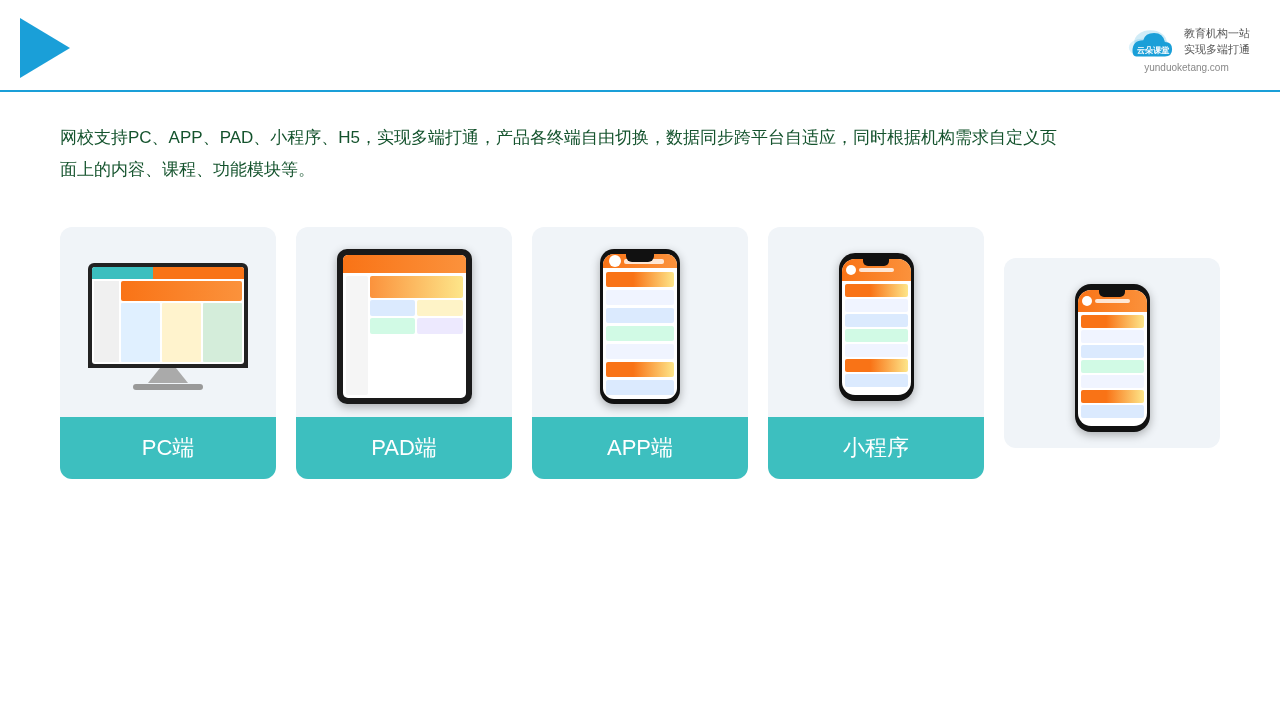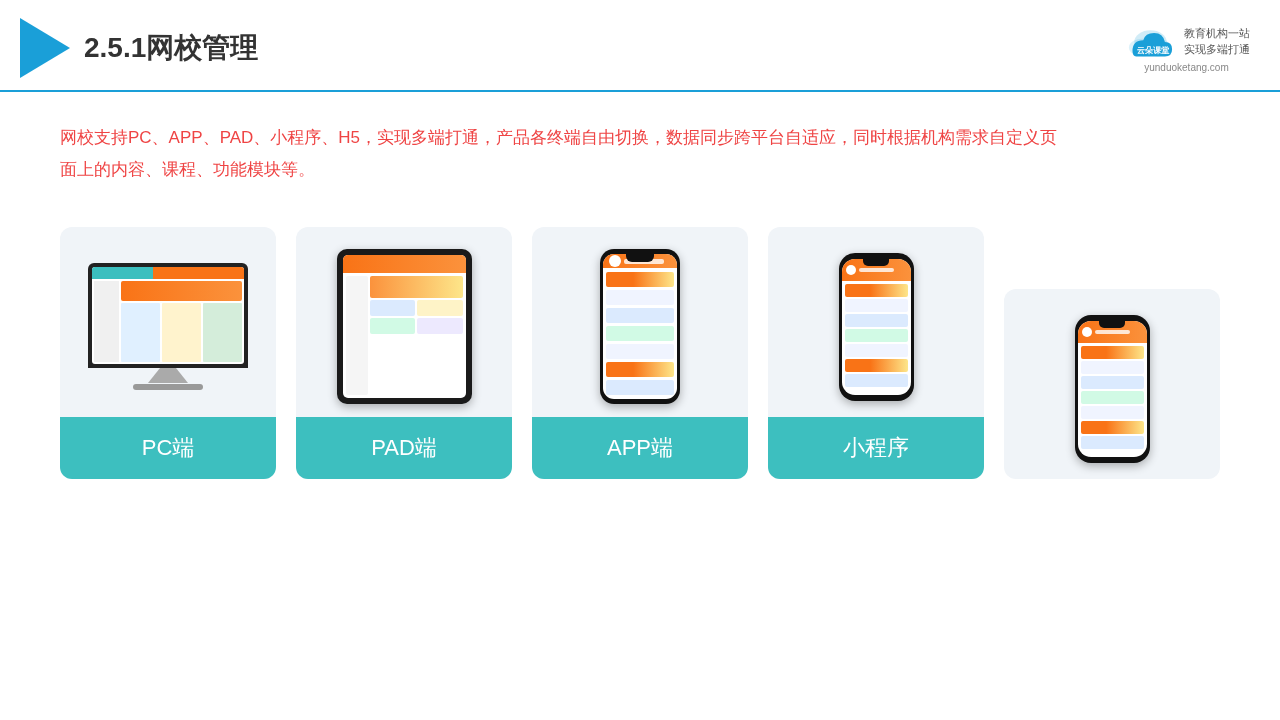--- a/index.html
+++ b/index.html
@@ -71,29 +71,29 @@
       text-align: center;
     }
 
     .main-content {
       padding: 30px 60px 20px 60px;
     }
 
     .description {
       font-size: 17px;
       line-height: 1.9;
-      color: #ef4444;
+      color: #14532d;
       margin-bottom: 40px;
       max-width: 1000px;
     }
 
     .devices-row {
       display: flex;
       gap: 20px;
-      align-items: flex-end;
+      align-items: center;
       justify-content: center;
     }
 
     .device-card {
       background: #f0f4f8;
       border-radius: 12px;
       overflow: hidden;
       display: flex;
       flex-direction: column;
       align-items: center;
@@ -449,21 +449,20 @@
     .mini-row-orange { background: linear-gradient(90deg, #f97316 40%, #fde68a 100%); }
     .mini-row-blue { background: #dbeafe; }
     .mini-row-green { background: #d1fae5; }
   </style>
 </head>
 <body>
 
 <div class="header">
   <div class="header-left">
     <div class="logo-triangle"></div>
-    <h1 class="page-title">2.5.1网校管理</h1>
   </div>
   <div class="header-right">
     <div class="brand-logo-area">
 
       <svg class="cloud-icon-svg" viewBox="0 0 60 40" fill="none" xmlns="http://www.w3.org/2000/svg">
         <ellipse cx="22" cy="26" rx="16" ry="10" fill="#1a9fd8" opacity="0.15"></ellipse>
         <ellipse cx="38" cy="26" rx="14" ry="10" fill="#1a9fd8" opacity="0.15"></ellipse>
         <ellipse cx="30" cy="20" rx="18" ry="13" fill="#1a9fd8" opacity="0.2"></ellipse>
         <path d="M10 30 Q10 18 22 18 Q24 10 34 10 Q44 10 46 20 Q54 20 54 28 Q54 36 46 36 L14 36 Q10 36 10 30Z" fill="#1a9fd8"></path>
         <text x="15" y="32" font-size="9" fill="white" font-weight="bold">云朵课堂</text>

